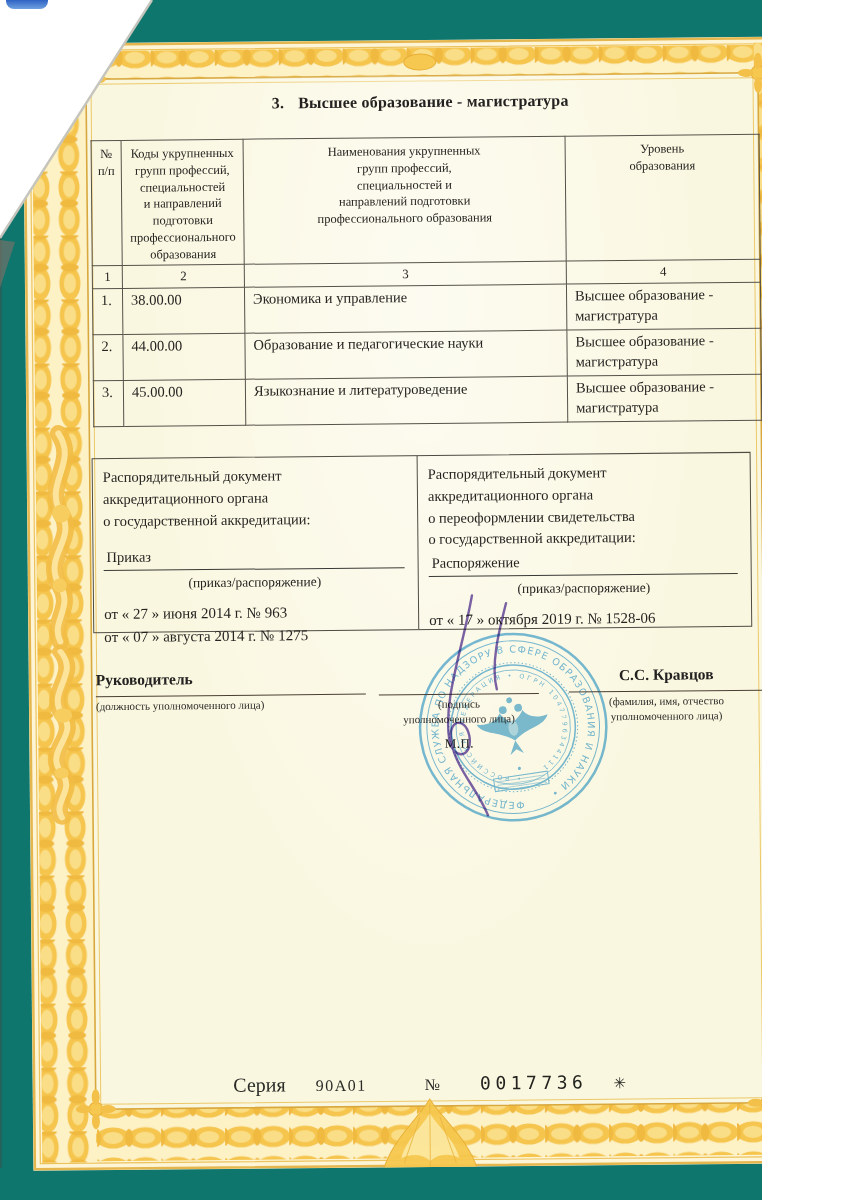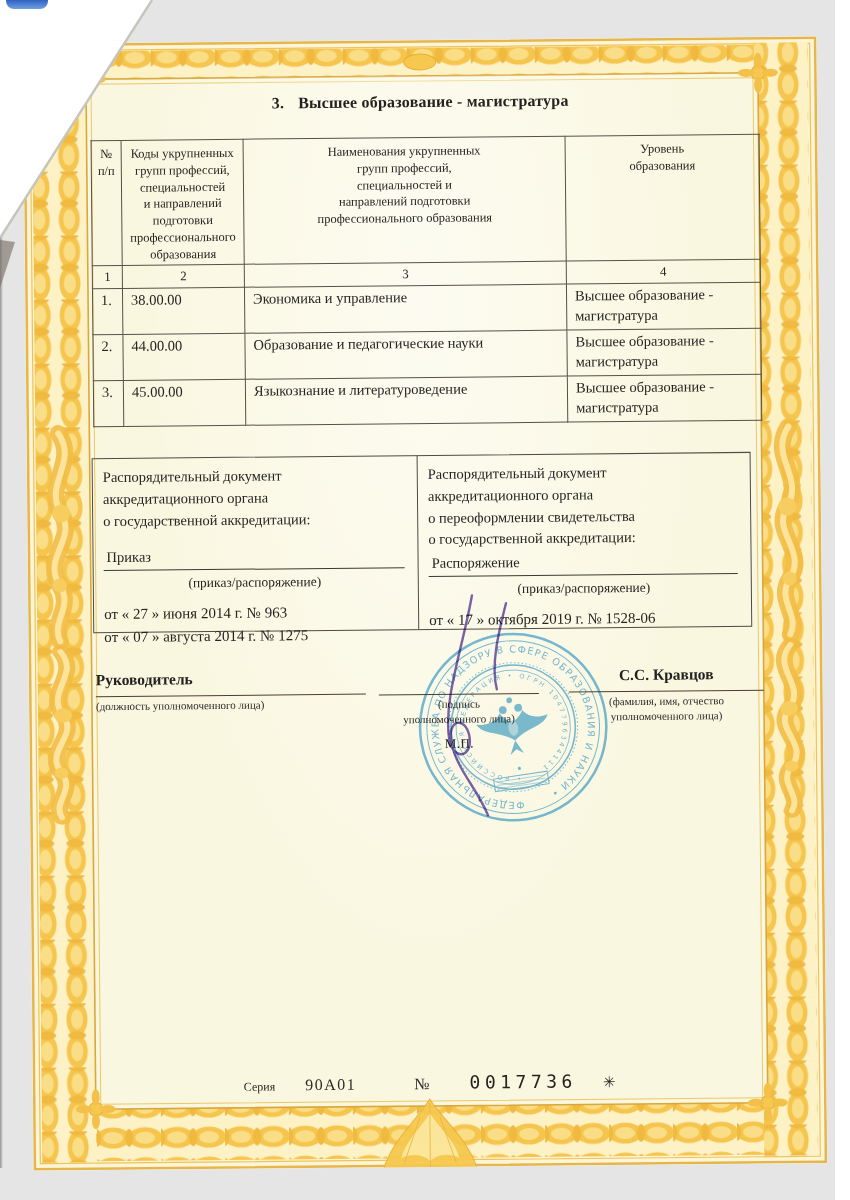--- a/index.html
+++ b/index.html
@@ -1,17 +1,17 @@
 <!DOCTYPE html>
 <html><head>
 <meta charset="utf-8">
 <style>
   html,body{margin:0;padding:0;width:850px;height:1200px;overflow:hidden;
     font-family:"Liberation Serif","DejaVu Serif",serif;background:#ffffff;}
-  .page{position:relative;width:835px;height:1200px;background:#e5e5e5;overflow:hidden;}
+  .page{position:relative;width:762px;height:1200px;background:#0f766e;overflow:hidden;}
 
   
   .cert{position:absolute;left:28px;top:40px;width:794px;height:1127px;
     background:#fdf4d2;transform:rotate(-0.55deg);transform-origin:50% 50%;}
   .cert .frame{position:absolute;left:0;top:0;width:794px;height:1127px;display:block;}
   .inner-glow{position:absolute;left:63px;top:36px;width:672px;height:1030px;
     background:radial-gradient(ellipse at 50% 22%, rgba(255,255,255,.55), rgba(255,255,255,0) 62%);
     pointer-events:none;}
 
   
@@ -49,21 +49,21 @@
   .col-name{left:540px;width:195px;text-align:center;}
   .mp{font-size:13px;margin-top:9px;letter-spacing:.5px;}
 
   .stamp{position:absolute;left:387px;top:591px;width:194px;height:194px;
     opacity:.82;mix-blend-mode:multiply;transform:rotate(-8deg);}
   .stamp text{font-family:"DejaVu Sans","Liberation Sans",sans-serif;}
   .autograph{position:absolute;left:360px;top:552px;width:160px;height:230px;mix-blend-mode:multiply;}
 
   .serial{position:absolute;left:64px;top:1032px;width:666px;display:flex;
     justify-content:center;align-items:baseline;color:#2a2a27;}
-  .serial .lbl{font-size:12px;}
+  .serial .lbl{font-size:20px;}
   .serial .series-val{font-size:16px;letter-spacing:1.5px;margin-left:30px;text-align:center;}
   .serial .nsign{font-size:16px;margin-left:58px;}
   .serial .serial-num{font-family:"DejaVu Sans Mono",monospace;font-size:18px;
     letter-spacing:4.5px;margin-left:40px;color:#23231f;}
   .serial .mark{font-size:15px;margin-left:26px;}
 
   
   .fold-svg{position:absolute;left:0;top:0;width:260px;height:300px;z-index:40;}
   .pen-mark{position:absolute;left:6px;top:0;width:42px;height:9px;z-index:41;
     background:linear-gradient(180deg,#2f63c4,#6fa0e0);border-radius:0 0 8px 8px;}

